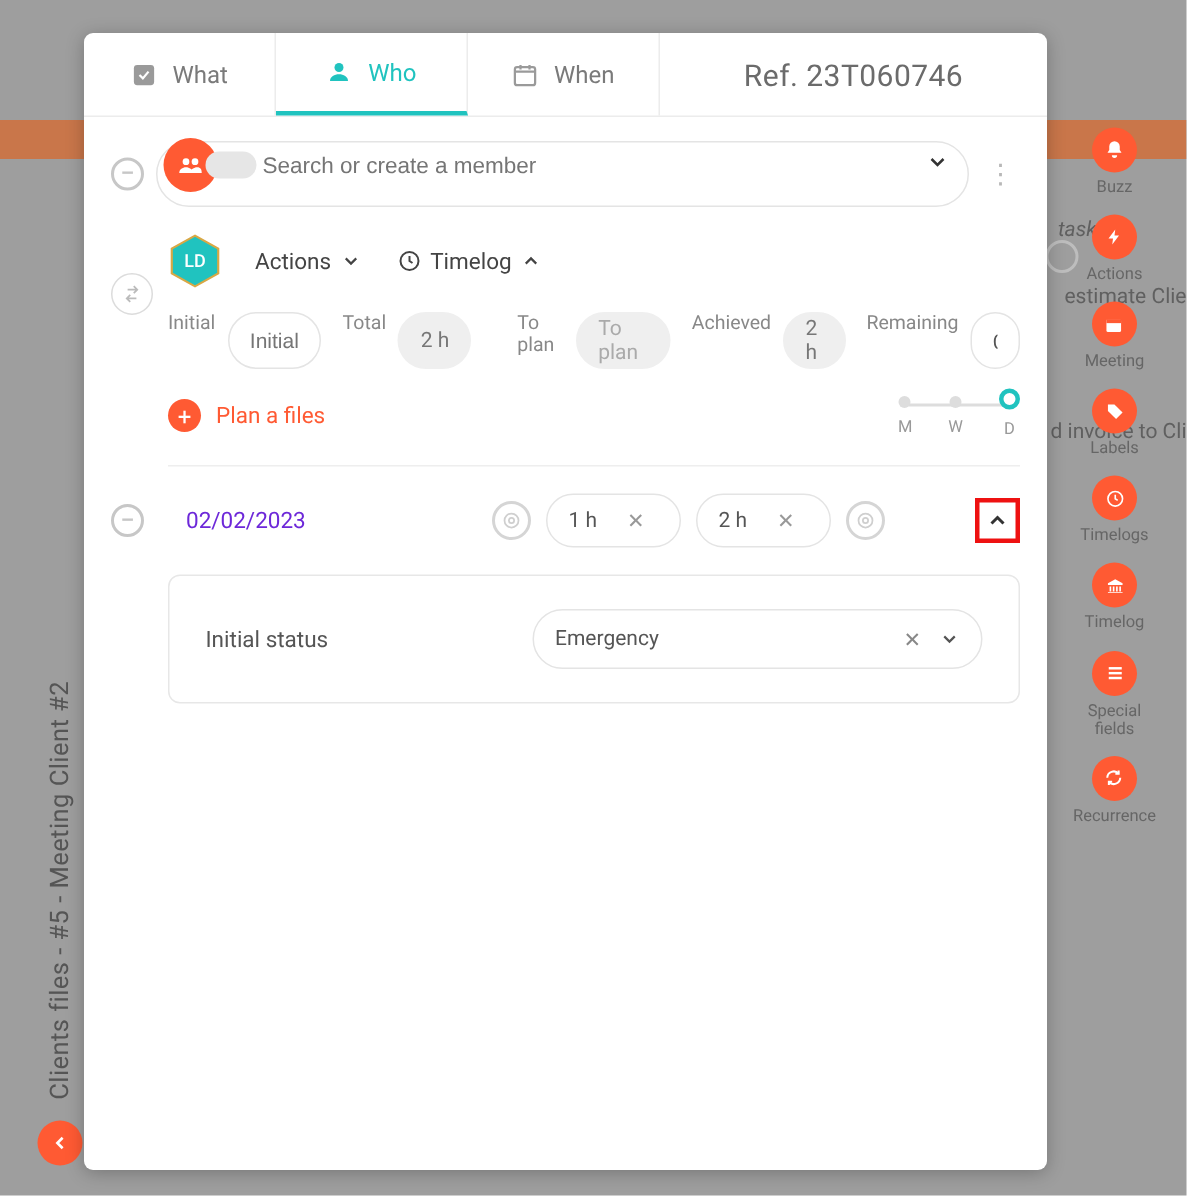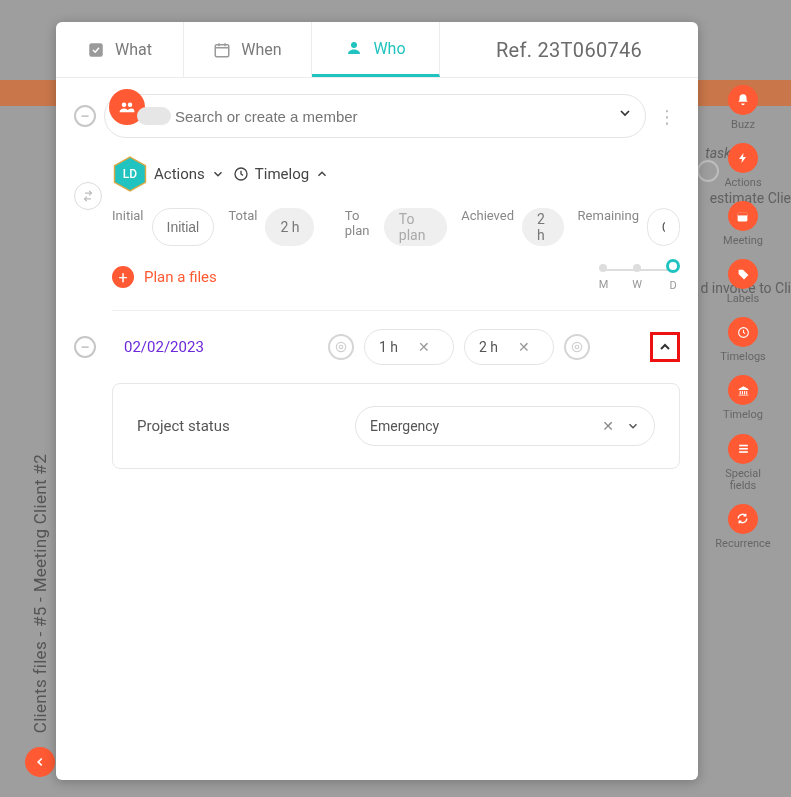--- a/index.html
+++ b/index.html
@@ -130,21 +130,21 @@
     color: #c7c7c7; font-weight: bold; font-size: 14px;
     cursor: pointer;
     flex-shrink: 0;
   }
   .search-pill {
     flex: 1;
     height: 44px;
     border: 1px solid #e4e4e4;
     border-radius: 22px;
     display: flex;
-    align-items: flex-end;
+    align-items: center;
     padding: 0 12px 12px 4px;
     gap: 4px;
   }
   .group-badge {
     width: 36px; height: 36px; border-radius: 50%;
     background: #ff5a33;
     display:flex;align-items:center;justify-content:center;
     color:#fff; flex-shrink:0;
   }
   .toggle {
@@ -155,21 +155,21 @@
   .search-input {
     flex: 1; border: none; outline: none; font-size: 15px;
     color: #888;
     background: transparent;
   }
   .chevron { color:#333; }
   .dots { color:#b8b8b8; font-size:18px; padding:0 4px; cursor:pointer; }
   
   .member-block { padding-left: 38px; display:flex; flex-direction:column; gap:16px;}
   .member-header {
-    display: flex; align-items: center; gap: 4px;
+    display: flex; align-items: center; gap: 20px;
   }
   .hex {
     width: 36px; height: 36px; position: relative;
     display:flex;align-items:center;justify-content:center;
   }
   .hex svg { position:absolute; inset:0; }
   .hex-text { position:relative; color:#fff; font-size:12px; font-weight:500; }
   .member-name { font-size: 16px; color: #4a4a4a; flex:1; }
   .act-btn {
     display:flex; align-items:center; gap:6px; font-size:15px; color:#444; cursor:pointer;
@@ -329,33 +329,33 @@
 
 <div class="modal">
   <div class="tabs">
     <div class="tab">
       <svg viewBox="0 0 24 24" fill="#9a9a9a">
           <rect x="3" y="3" width="18" height="18" rx="3"></rect>
           <path d="M8 12l3 3 5-6" stroke="#fff" stroke-width="2" fill="none"></path>
         </svg>
       <span>What</span>
     </div>
+    <div class="tab active">
+      <svg viewBox="0 0 24 24" fill="#20c3bf">
+          <circle cx="12" cy="8" r="4"></circle>
+          <path d="M4 20c0-4 4-6 8-6s8 2 8 6"></path>
+        </svg>
+      <span>Who</span>
+    </div>
     <div class="tab">
       <svg viewBox="0 0 24 24" fill="none" stroke="#9a9a9a" stroke-width="2">
           <rect x="3" y="5" width="18" height="16" rx="2"></rect>
           <path d="M3 9h18M8 3v4M16 3v4"></path>
         </svg>
       <span>When</span>
-    </div>
-    <div class="tab active">
-      <svg viewBox="0 0 24 24" fill="#20c3bf">
-          <circle cx="12" cy="8" r="4"></circle>
-          <path d="M4 20c0-4 4-6 8-6s8 2 8 6"></path>
-        </svg>
-      <span>Who</span>
     </div>
     <div class="ref">Ref. 23T060746</div>
   </div>
 
   <div class="modal-body">
 
     <div class="search-row">
       <div class="collapse-btn">–</div>
       <div class="search-pill">
         <div class="group-badge">
@@ -482,21 +482,21 @@
       </div>
       <div style="width:40px;"></div>
       <div class="expand-box">
         <svg width="16" height="16" viewBox="0 0 24 24" fill="none" stroke="currentColor" stroke-width="3">
             <path d="M6 15l6-6 6 6"></path>
           </svg>
       </div>
     </div>
 
     <div class="status-box">
-      <span class="status-label">Project status</span>
+      <span class="status-label">Initial status</span>
       <div class="status-select">
         <span>Emergency</span>
         <span class="controls">
           <span>✕</span>
           <svg width="14" height="14" viewBox="0 0 24 24" fill="none" stroke="#555" stroke-width="2.5">
               <path d="M6 9l6 6 6-6"></path>
             </svg>
         </span>
       </div>
     </div>

